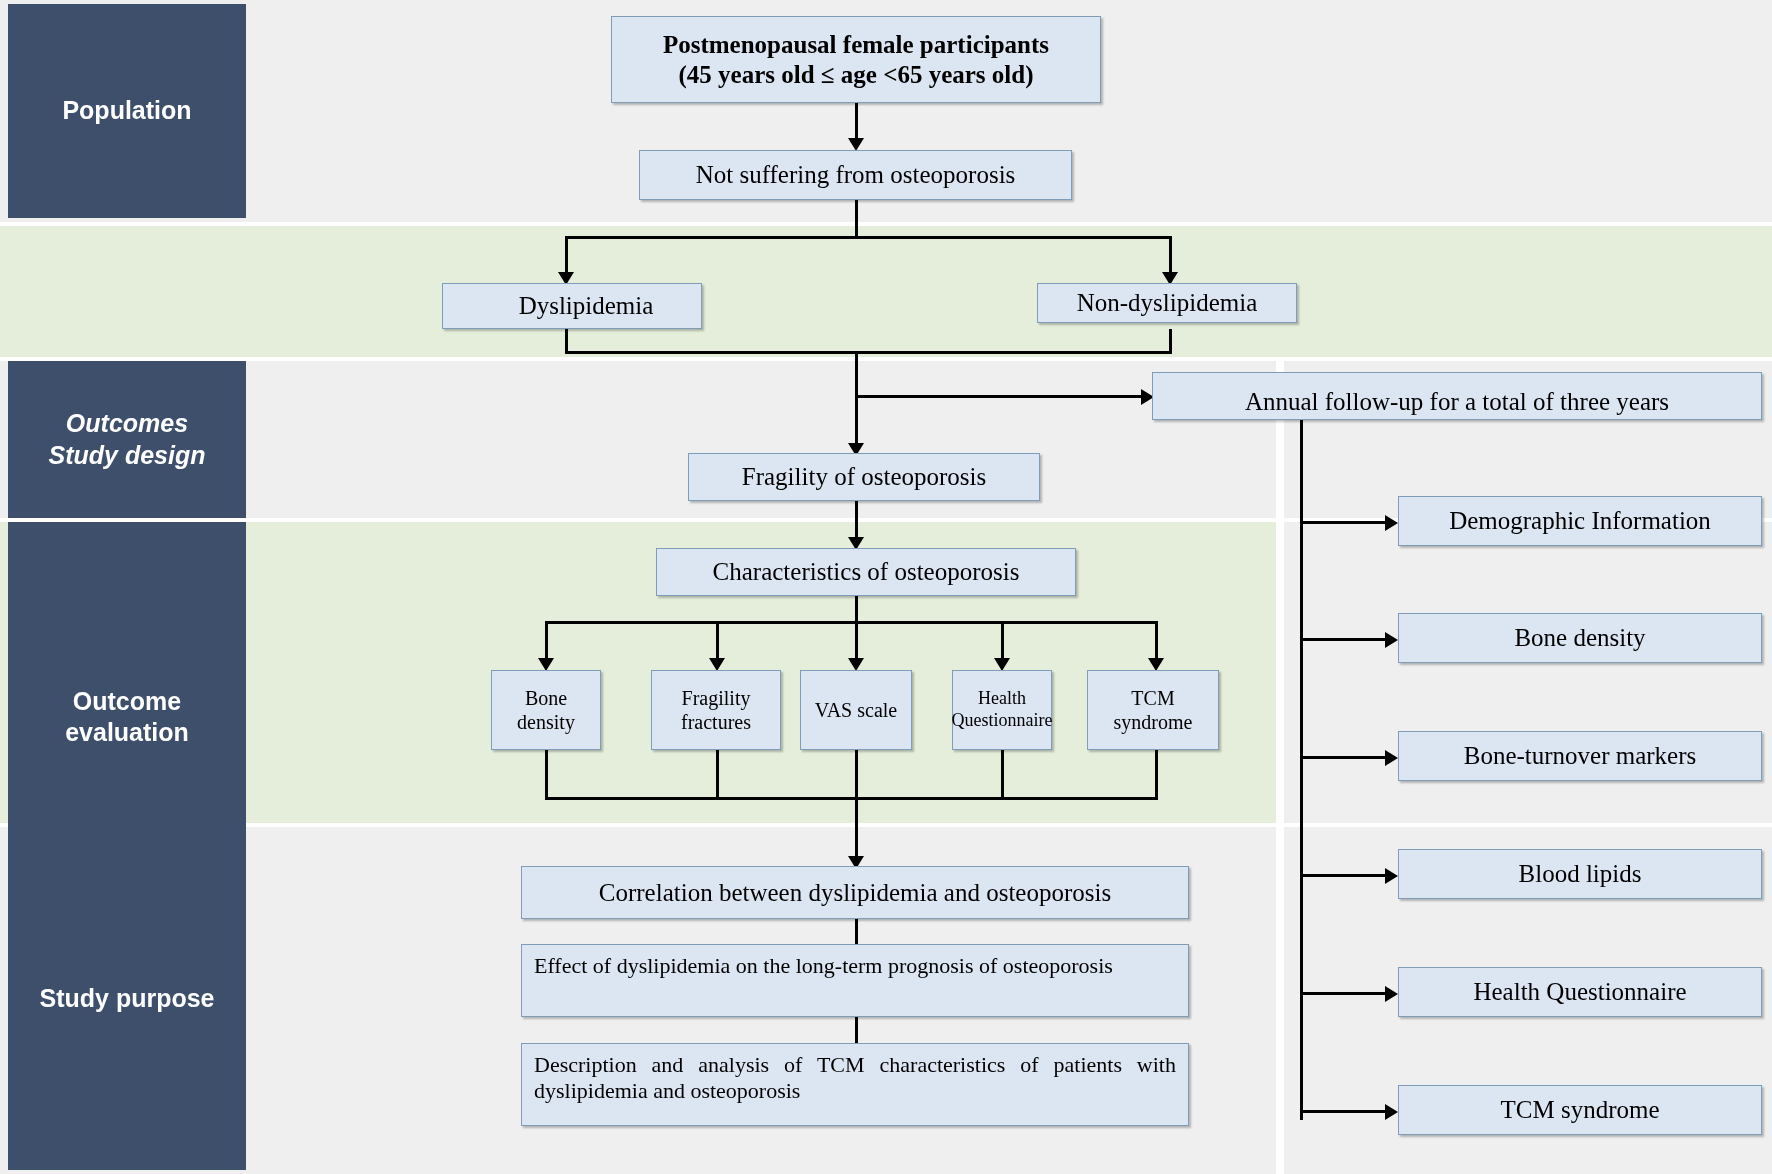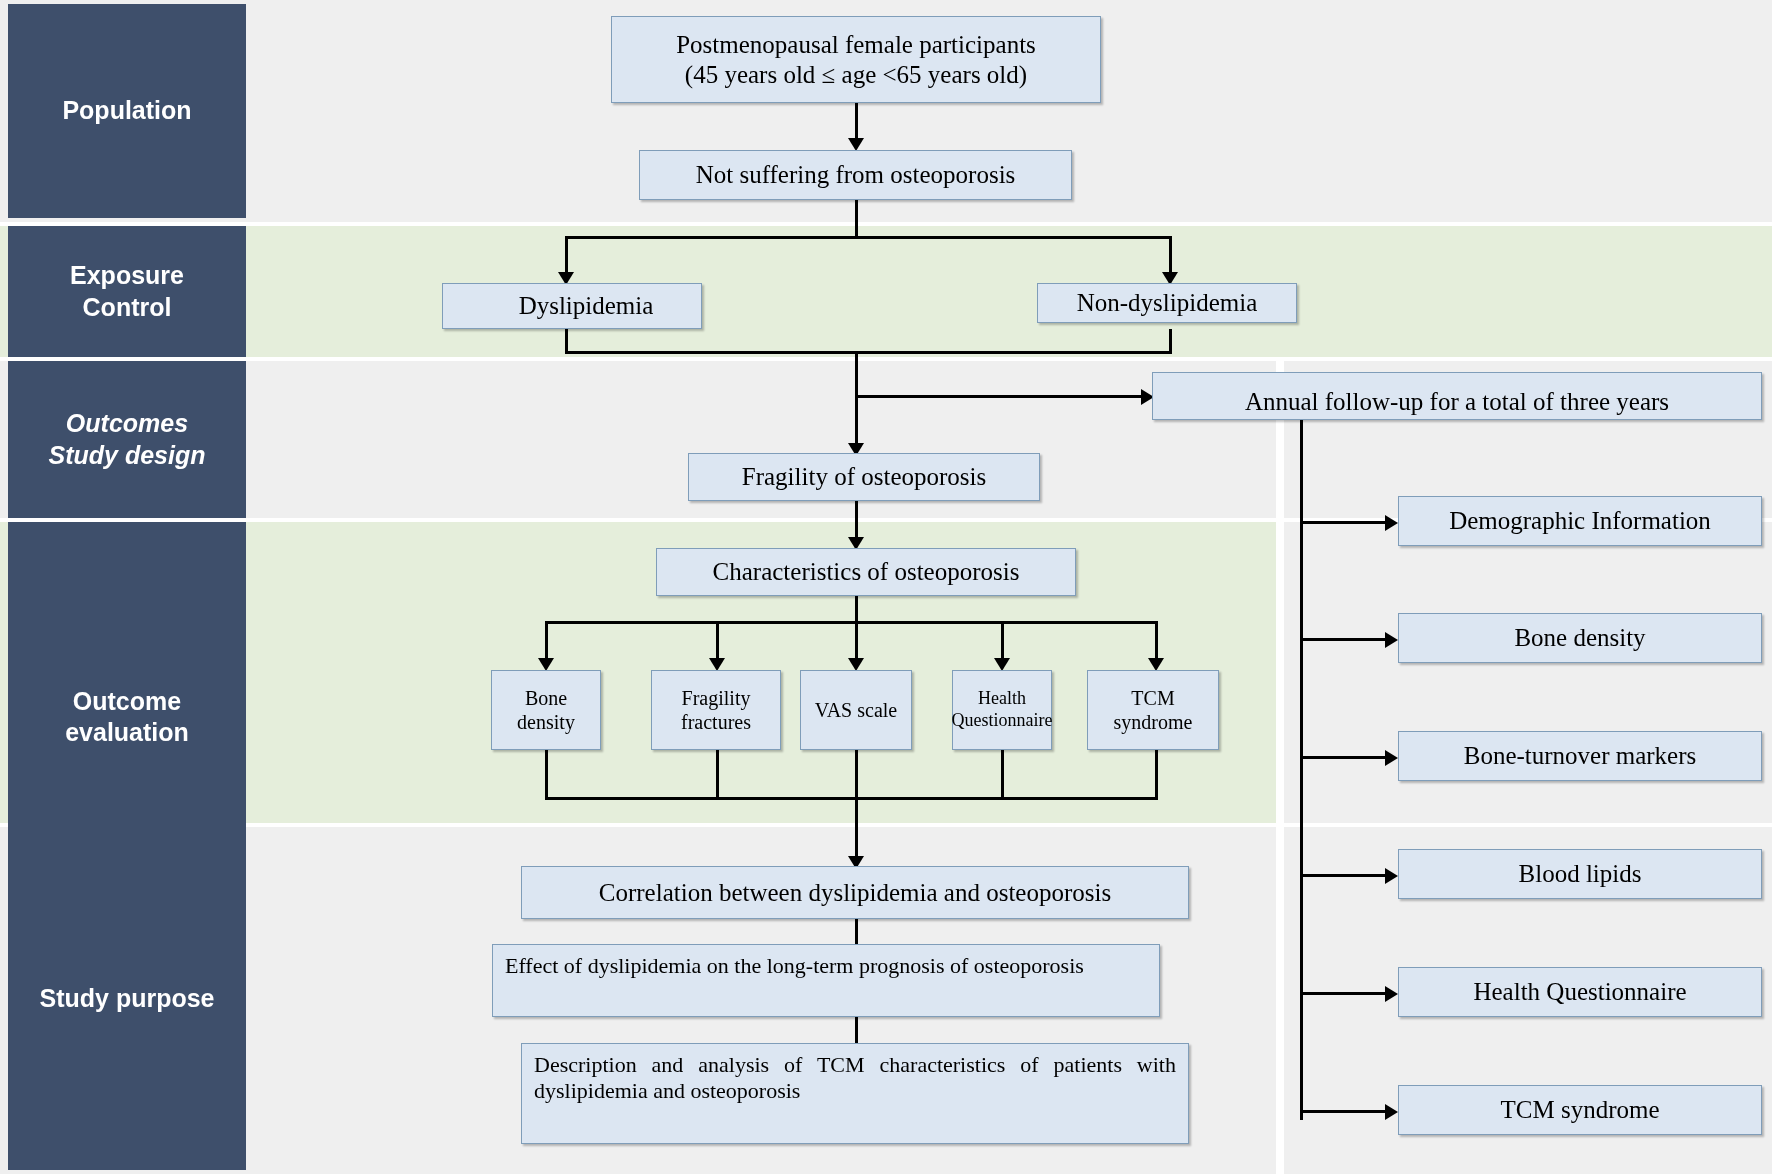--- a/index.html
+++ b/index.html
@@ -51,21 +51,21 @@
     padding:2px 8px;
     box-shadow:2px 2px 2px rgba(0,0,0,0.25);
   }
   .box.just{
     text-align:justify;
     justify-content:flex-start;
     display:block;
     padding:8px 12px;
   }
   .box.just span{display:block;text-align:justify;text-align-last:left;}
-  .box .l1{display:block;}
+  .box .l1{display:block;font-weight:bold;}
   .small{font-size:20px;}
   .sub{font-size:22px;}
 
   
   .ln{position:absolute;background:#000;}
   .vl{width:3px;}
   .hl{height:3px;}
   .arrow-d{
     position:absolute;width:0;height:0;
     border-left:8px solid transparent;
@@ -94,24 +94,20 @@
 
   <div class="sep" style="left:0;top:222px;width:1772px;height:4px;"></div>
   <div class="sep" style="left:0;top:357px;width:1772px;height:4px;"></div>
   <div class="sep" style="left:0;top:518px;width:1772px;height:4px;"></div>
   <div class="sep" style="left:0;top:823px;width:1772px;height:4px;"></div>
 
   <div class="sep" style="left:1276px;top:361px;width:8px;height:813px;"></div>
 
   <div class="label-cell" style="top:4px;   height:214px;">
       <span>Population</span>
-    </div>
-  <div class="label-cell" style="top:226px; height:131px;">
-      <span style="white-space:pre-line">Exposure
-Control</span>
     </div>
   <div class="label-cell" style="top:361px; height:157px;font-style:italic;">
       <span style="white-space:pre-line">Outcomes
 Study design</span>
     </div>
   <div class="label-cell" style="top:522px; height:390px;justify-content:center;">
       <span style="white-space:pre-line">Outcome
 evaluation</span>
     </div>
   <div class="label-cell" style="top:827px; height:343px;">
@@ -204,26 +200,26 @@
   <div class="ln vl" style="left:1155px;top:750px;height:50px;"></div>
   <div class="ln hl" style="left:545px;top:797px;width:613px;"></div>
   <div class="ln vl" style="left:855px;top:797px;height:63px;"></div>
   <div class="arrow-d" style="left:848px;top:856px;"></div>
 
   <div class="box" style="left:521px;top:866px;width:668px;height:53px;">
     <span>Correlation between dyslipidemia and osteoporosis</span>
   </div>
   <div class="ln vl" style="left:855px;top:919px;height:27px;"></div>
 
-  <div class="box just sub" style="left:492px;top:944px;width:668px;height:73px;">
+  <div class="box just sub" style="left:521px;top:944px;width:668px;height:73px;">
     <span>Effect of dyslipidemia on the long-term prognosis of osteoporosis</span>
   </div>
   <div class="ln vl" style="left:855px;top:1017px;height:27px;"></div>
 
-  <div class="box just sub" style="left:521px;top:1043px;width:668px;height:101px;">
+  <div class="box just sub" style="left:521px;top:1043px;width:668px;height:83px;">
     <span>Description and analysis of TCM characteristics of patients with dyslipidemia and osteoporosis</span>
   </div>
 
   <div class="ln vl" style="left:1300px;top:420px;height:700px;"></div>
 
   <div class="ln hl" style="left:1300px;top:521px;width:90px;"></div>
   <div class="arrow-r" style="left:1385px;top:515px;"></div>
   <div class="box" style="left:1398px;top:496px;width:364px;height:50px;">
     <span>Demographic Information</span>
   </div>

